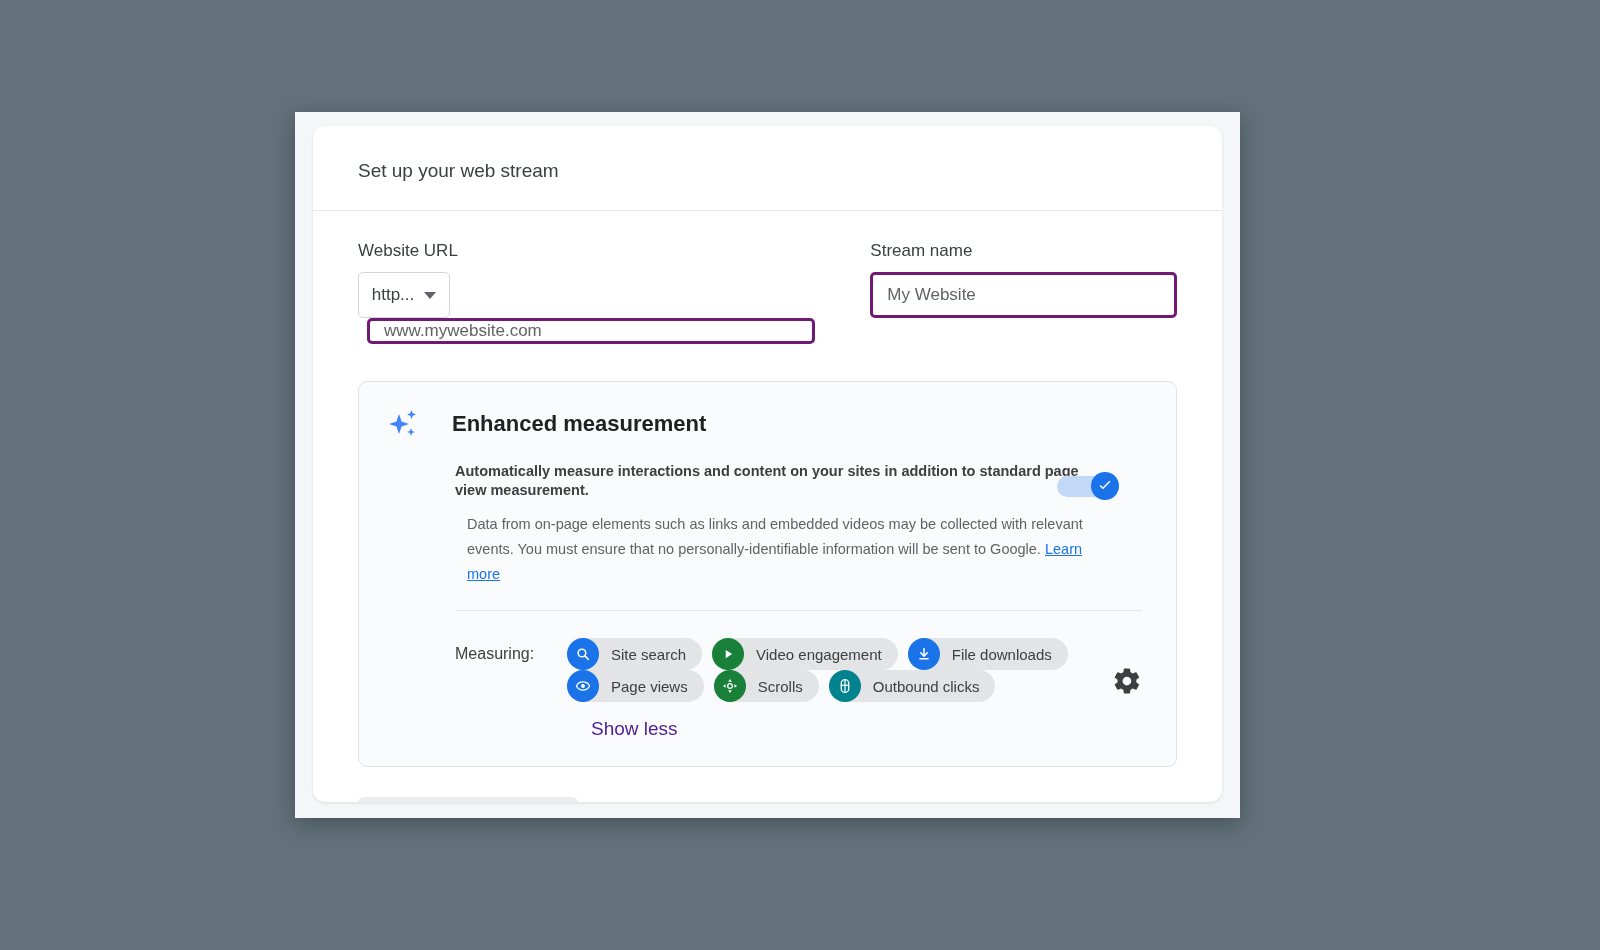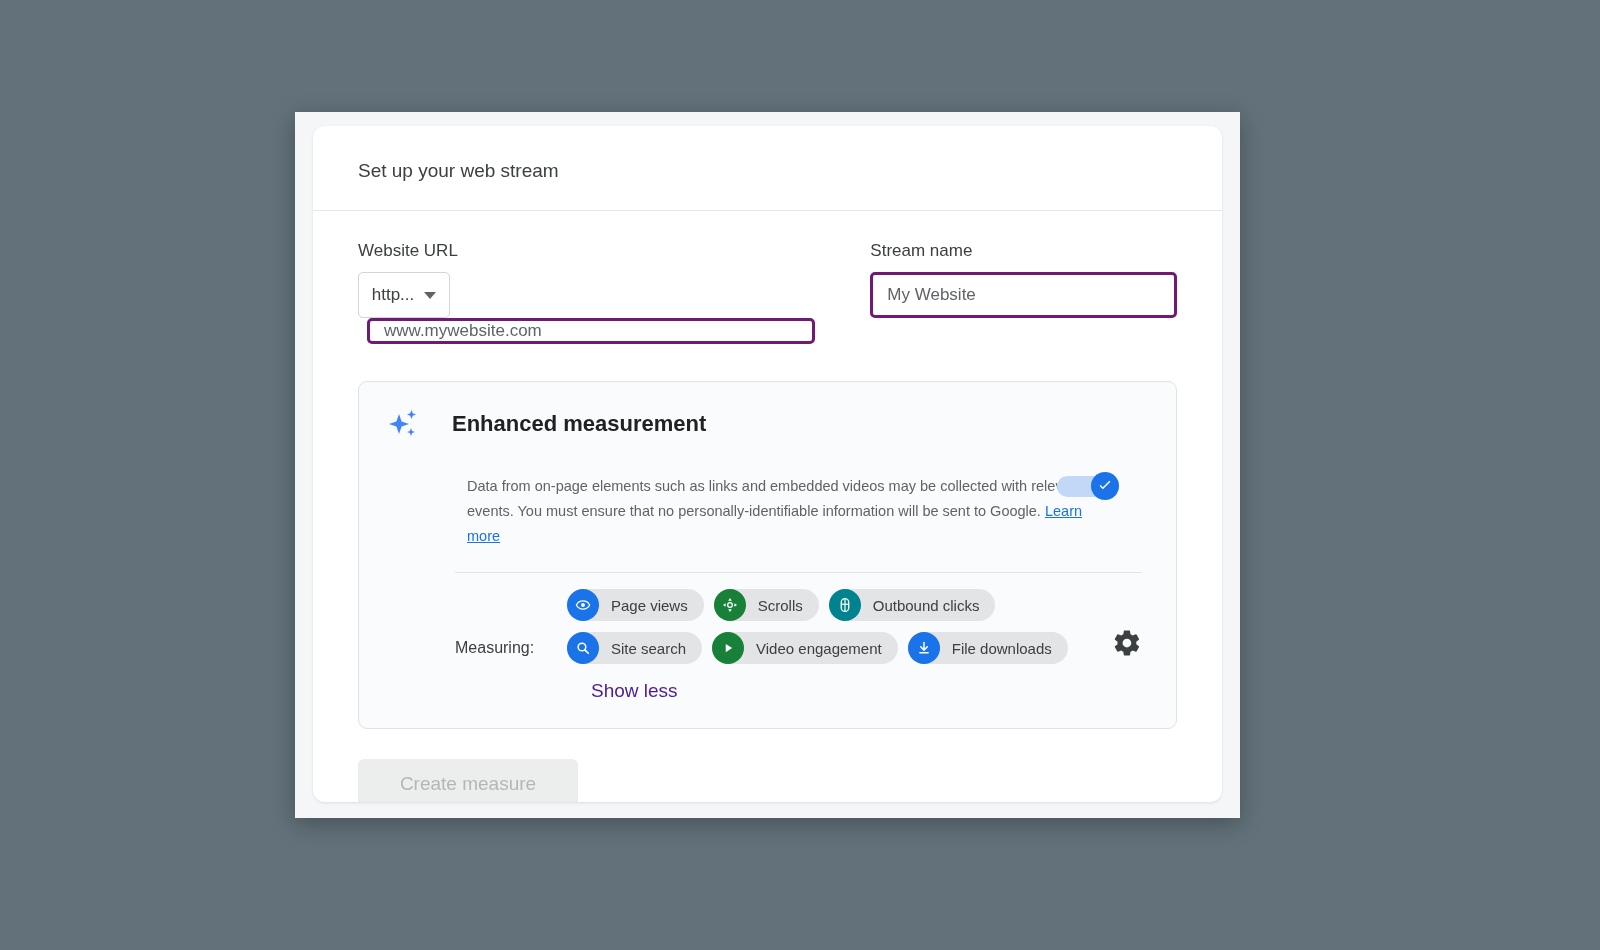--- a/index.html
+++ b/index.html
@@ -318,37 +318,72 @@
                 <path d="M15 10 L17.6 17.4 L25 20 L17.6 22.6 L15 30 L12.4 22.6 L5 20 L12.4 17.4 Z" fill="#4285f4"></path>
                 <path d="M27.5 6 L28.8 9.2 L32 10.5 L28.8 11.8 L27.5 15 L26.2 11.8 L23 10.5 L26.2 9.2 Z" fill="#4285f4"></path>
                 <path d="M27 24 L28.1 26.9 L31 28 L28.1 29.1 L27 32 L25.9 29.1 L23 28 L25.9 26.9 Z" fill="#4285f4"></path>
               </svg>
             </span>
             <span class="em-title">Enhanced measurement</span>
           </div>
 
           <div class="em-body">
             <div class="em-text-block">
+              <p class="em-strong">Automatically measure interactions and content on your sites in addition to standard page view measurement.</p>
               <p class="em-desc"><span>Data from on-page elements such as links and embedded videos may be collected with relevant events. You must ensure that no personally-identifiable information will be sent to Google.</span> <span class="em-link">Learn more</span></p>
             </div>
 
             <div class="em-toggle">
               <div class="toggle-track"></div>
               <div class="toggle-knob">
                 <svg viewBox="0 0 24 24" width="18" height="18">
                   <path d="M9.2 16.4 L4.8 12 L6.2 10.6 L9.2 13.6 L17.8 5 L19.2 6.4 Z" fill="#ffffff"></path>
                 </svg>
               </div>
             </div>
           </div>
 
           <div class="em-divider"></div>
 
           <div class="chips-area">
 
+            <div class="chip-row row2">
+              <span class="measuring-label">Measuring:</span>
+
+              <div class="chip">
+                <span class="chip-icon" style="background:#1a73e8">
+                  <svg viewBox="0 0 24 24" width="18" height="18">
+                    <circle cx="10.6" cy="10.6" r="5.1" fill="none" stroke="#ffffff" stroke-width="2"></circle>
+                    <line x1="14.4" y1="14.4" x2="19" y2="19" stroke="#ffffff" stroke-width="2.3" stroke-linecap="round"></line>
+                  </svg>
+                </span>
+                <span class="chip-label">Site search</span>
+              </div>
+
+              <div class="chip">
+                <span class="chip-icon" style="background:#188038">
+                  <svg viewBox="0 0 24 24" width="18" height="18">
+                    <path d="M9 6.5 L17.5 12 L9 17.5 Z" fill="#ffffff"></path>
+                  </svg>
+                </span>
+                <span class="chip-label">Video engagement</span>
+              </div>
+
+              <div class="chip">
+                <span class="chip-icon" style="background:#1a73e8">
+                  <svg viewBox="0 0 24 24" width="18" height="18">
+                    <line x1="12" y1="4.5" x2="12" y2="13.5" stroke="#ffffff" stroke-width="2" stroke-linecap="round"></line>
+                    <path d="M7.6 10.4 L12 14.8 L16.4 10.4" fill="none" stroke="#ffffff" stroke-width="2" stroke-linecap="round" stroke-linejoin="round"></path>
+                    <line x1="6.5" y1="18.2" x2="17.5" y2="18.2" stroke="#ffffff" stroke-width="2" stroke-linecap="round"></line>
+                  </svg>
+                </span>
+                <span class="chip-label">File downloads</span>
+              </div>
+            </div>
+
             <div class="chip-row row1">
               <div class="chip">
                 <span class="chip-icon" style="background:#1a73e8">
                   <svg viewBox="0 0 24 24" width="18" height="18">
                     <path d="M12 6.5c-4 0-7.3 2.4-8.8 5.5C4.7 15.1 8 17.5 12 17.5s7.3-2.4 8.8-5.5C19.3 8.9 16 6.5 12 6.5z" fill="none" stroke="#ffffff" stroke-width="1.7"></path>
                     <circle cx="12" cy="12" r="2.6" fill="#ffffff"></circle>
                   </svg>
                 </span>
                 <span class="chip-label">Page views</span>
               </div>
@@ -371,54 +406,20 @@
                   <svg viewBox="0 0 24 24" width="18" height="18">
                     <rect x="7" y="3.5" width="10" height="17" rx="5" fill="none" stroke="#ffffff" stroke-width="1.8"></rect>
                     <line x1="12" y1="3.5" x2="12" y2="20.5" stroke="#ffffff" stroke-width="1.6"></line>
                     <line x1="7" y1="11" x2="17" y2="11" stroke="#ffffff" stroke-width="1.6"></line>
                   </svg>
                 </span>
                 <span class="chip-label">Outbound clicks</span>
               </div>
             </div>
 
-            <div class="chip-row row2">
-              <span class="measuring-label">Measuring:</span>
-
-              <div class="chip">
-                <span class="chip-icon" style="background:#1a73e8">
-                  <svg viewBox="0 0 24 24" width="18" height="18">
-                    <circle cx="10.6" cy="10.6" r="5.1" fill="none" stroke="#ffffff" stroke-width="2"></circle>
-                    <line x1="14.4" y1="14.4" x2="19" y2="19" stroke="#ffffff" stroke-width="2.3" stroke-linecap="round"></line>
-                  </svg>
-                </span>
-                <span class="chip-label">Site search</span>
-              </div>
-
-              <div class="chip">
-                <span class="chip-icon" style="background:#188038">
-                  <svg viewBox="0 0 24 24" width="18" height="18">
-                    <path d="M9 6.5 L17.5 12 L9 17.5 Z" fill="#ffffff"></path>
-                  </svg>
-                </span>
-                <span class="chip-label">Video engagement</span>
-              </div>
-
-              <div class="chip">
-                <span class="chip-icon" style="background:#1a73e8">
-                  <svg viewBox="0 0 24 24" width="18" height="18">
-                    <line x1="12" y1="4.5" x2="12" y2="13.5" stroke="#ffffff" stroke-width="2" stroke-linecap="round"></line>
-                    <path d="M7.6 10.4 L12 14.8 L16.4 10.4" fill="none" stroke="#ffffff" stroke-width="2" stroke-linecap="round" stroke-linejoin="round"></path>
-                    <line x1="6.5" y1="18.2" x2="17.5" y2="18.2" stroke="#ffffff" stroke-width="2" stroke-linecap="round"></line>
-                  </svg>
-                </span>
-                <span class="chip-label">File downloads</span>
-              </div>
-            </div>
-
             <div class="gear-btn">
               <svg viewBox="0 0 24 24" width="30" height="30">
                 <path d="M19.4 13c.04-.32.06-.66.06-1s-.02-.68-.07-1l2.11-1.63a.5.5 0 0 0 .12-.64l-2-3.46a.5.5 0 0 0-.61-.22l-2.49 1a7.3 7.3 0 0 0-1.73-1l-.38-2.65A.49.49 0 0 0 13.93 2h-4a.49.49 0 0 0-.48.42l-.38 2.65c-.63.26-1.2.6-1.73 1l-2.49-1a.5.5 0 0 0-.61.22l-2 3.46a.5.5 0 0 0 .12.64L4.47 11c-.05.32-.07.66-.07 1s.02.68.07 1l-2.11 1.63a.5.5 0 0 0-.12.64l2 3.46c.12.22.39.3.61.22l2.49-1c.52.4 1.1.74 1.73 1l.38 2.65c.04.24.24.42.48.42h4c.24 0 .44-.18.48-.42l.38-2.65c.63-.26 1.2-.6 1.73-1l2.49 1c.22.08.49 0 .61-.22l2-3.46a.5.5 0 0 0-.12-.64L19.4 13zm-7.47 2.5A3.5 3.5 0 1 1 15.43 12a3.5 3.5 0 0 1-3.5 3.5z" fill="#3c4043"></path>
               </svg>
             </div>
 
             <div class="show-less-wrap">
               <span class="show-less">Show less</span>
             </div>
 

